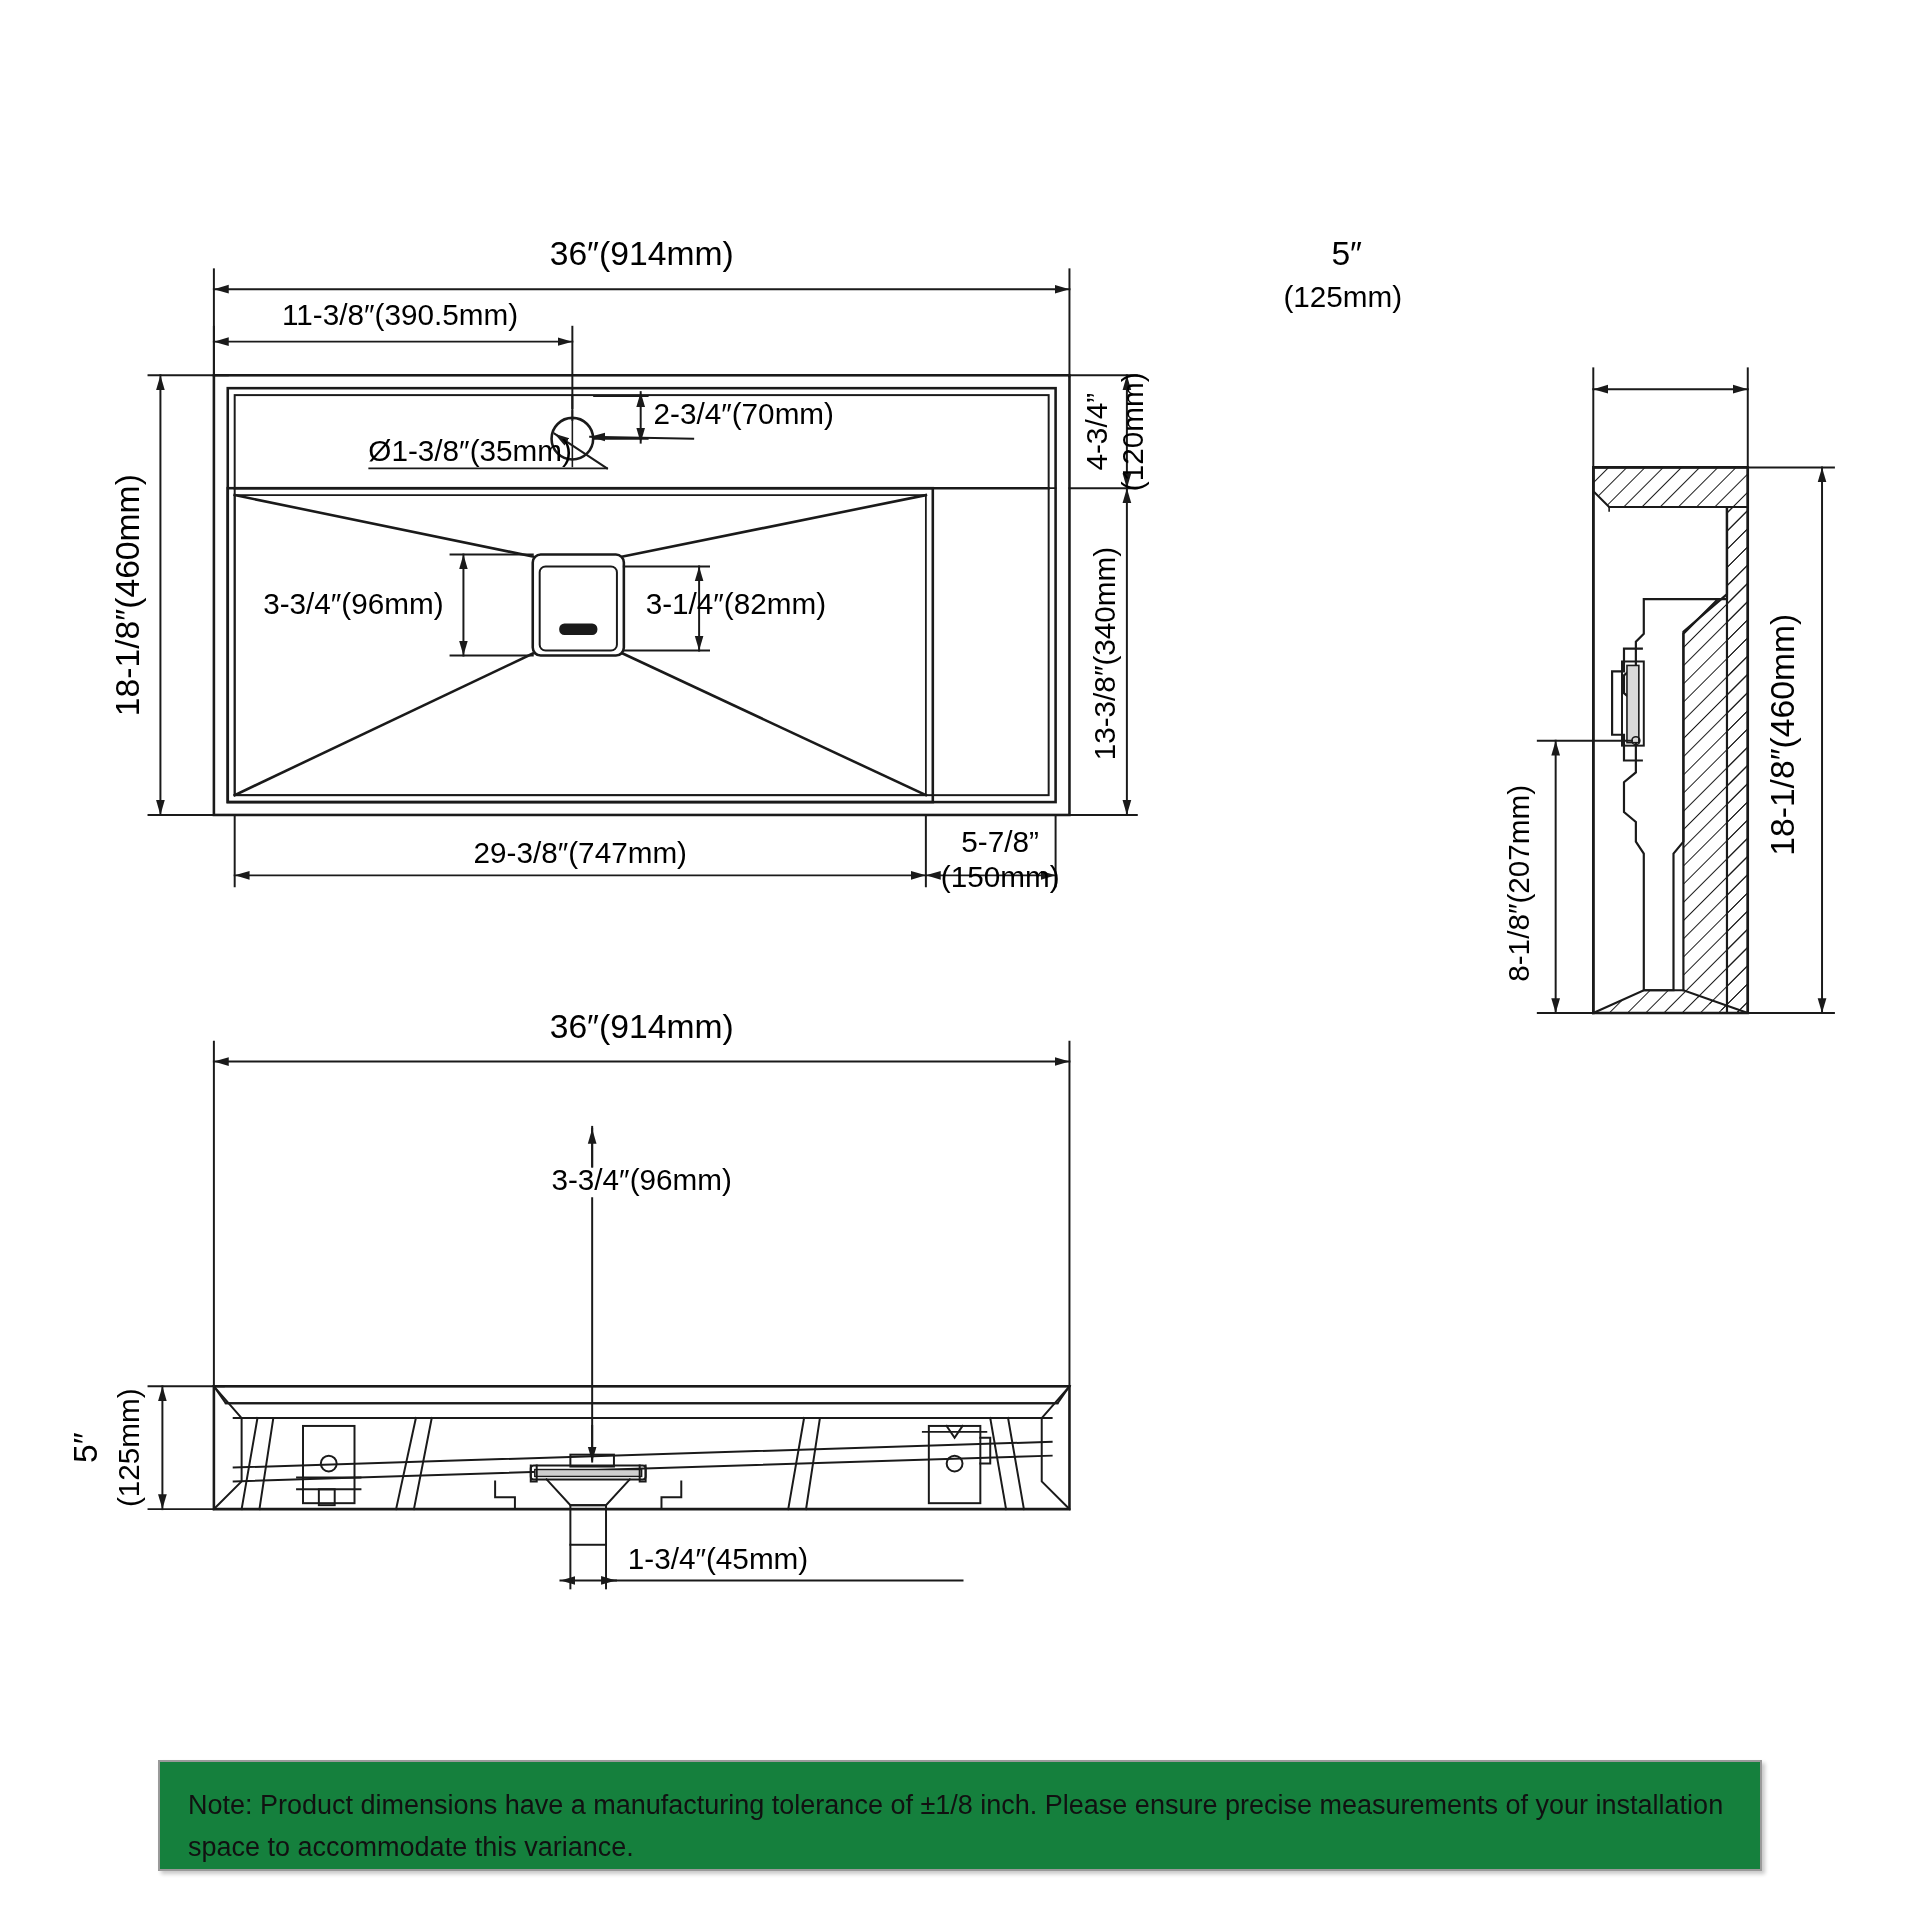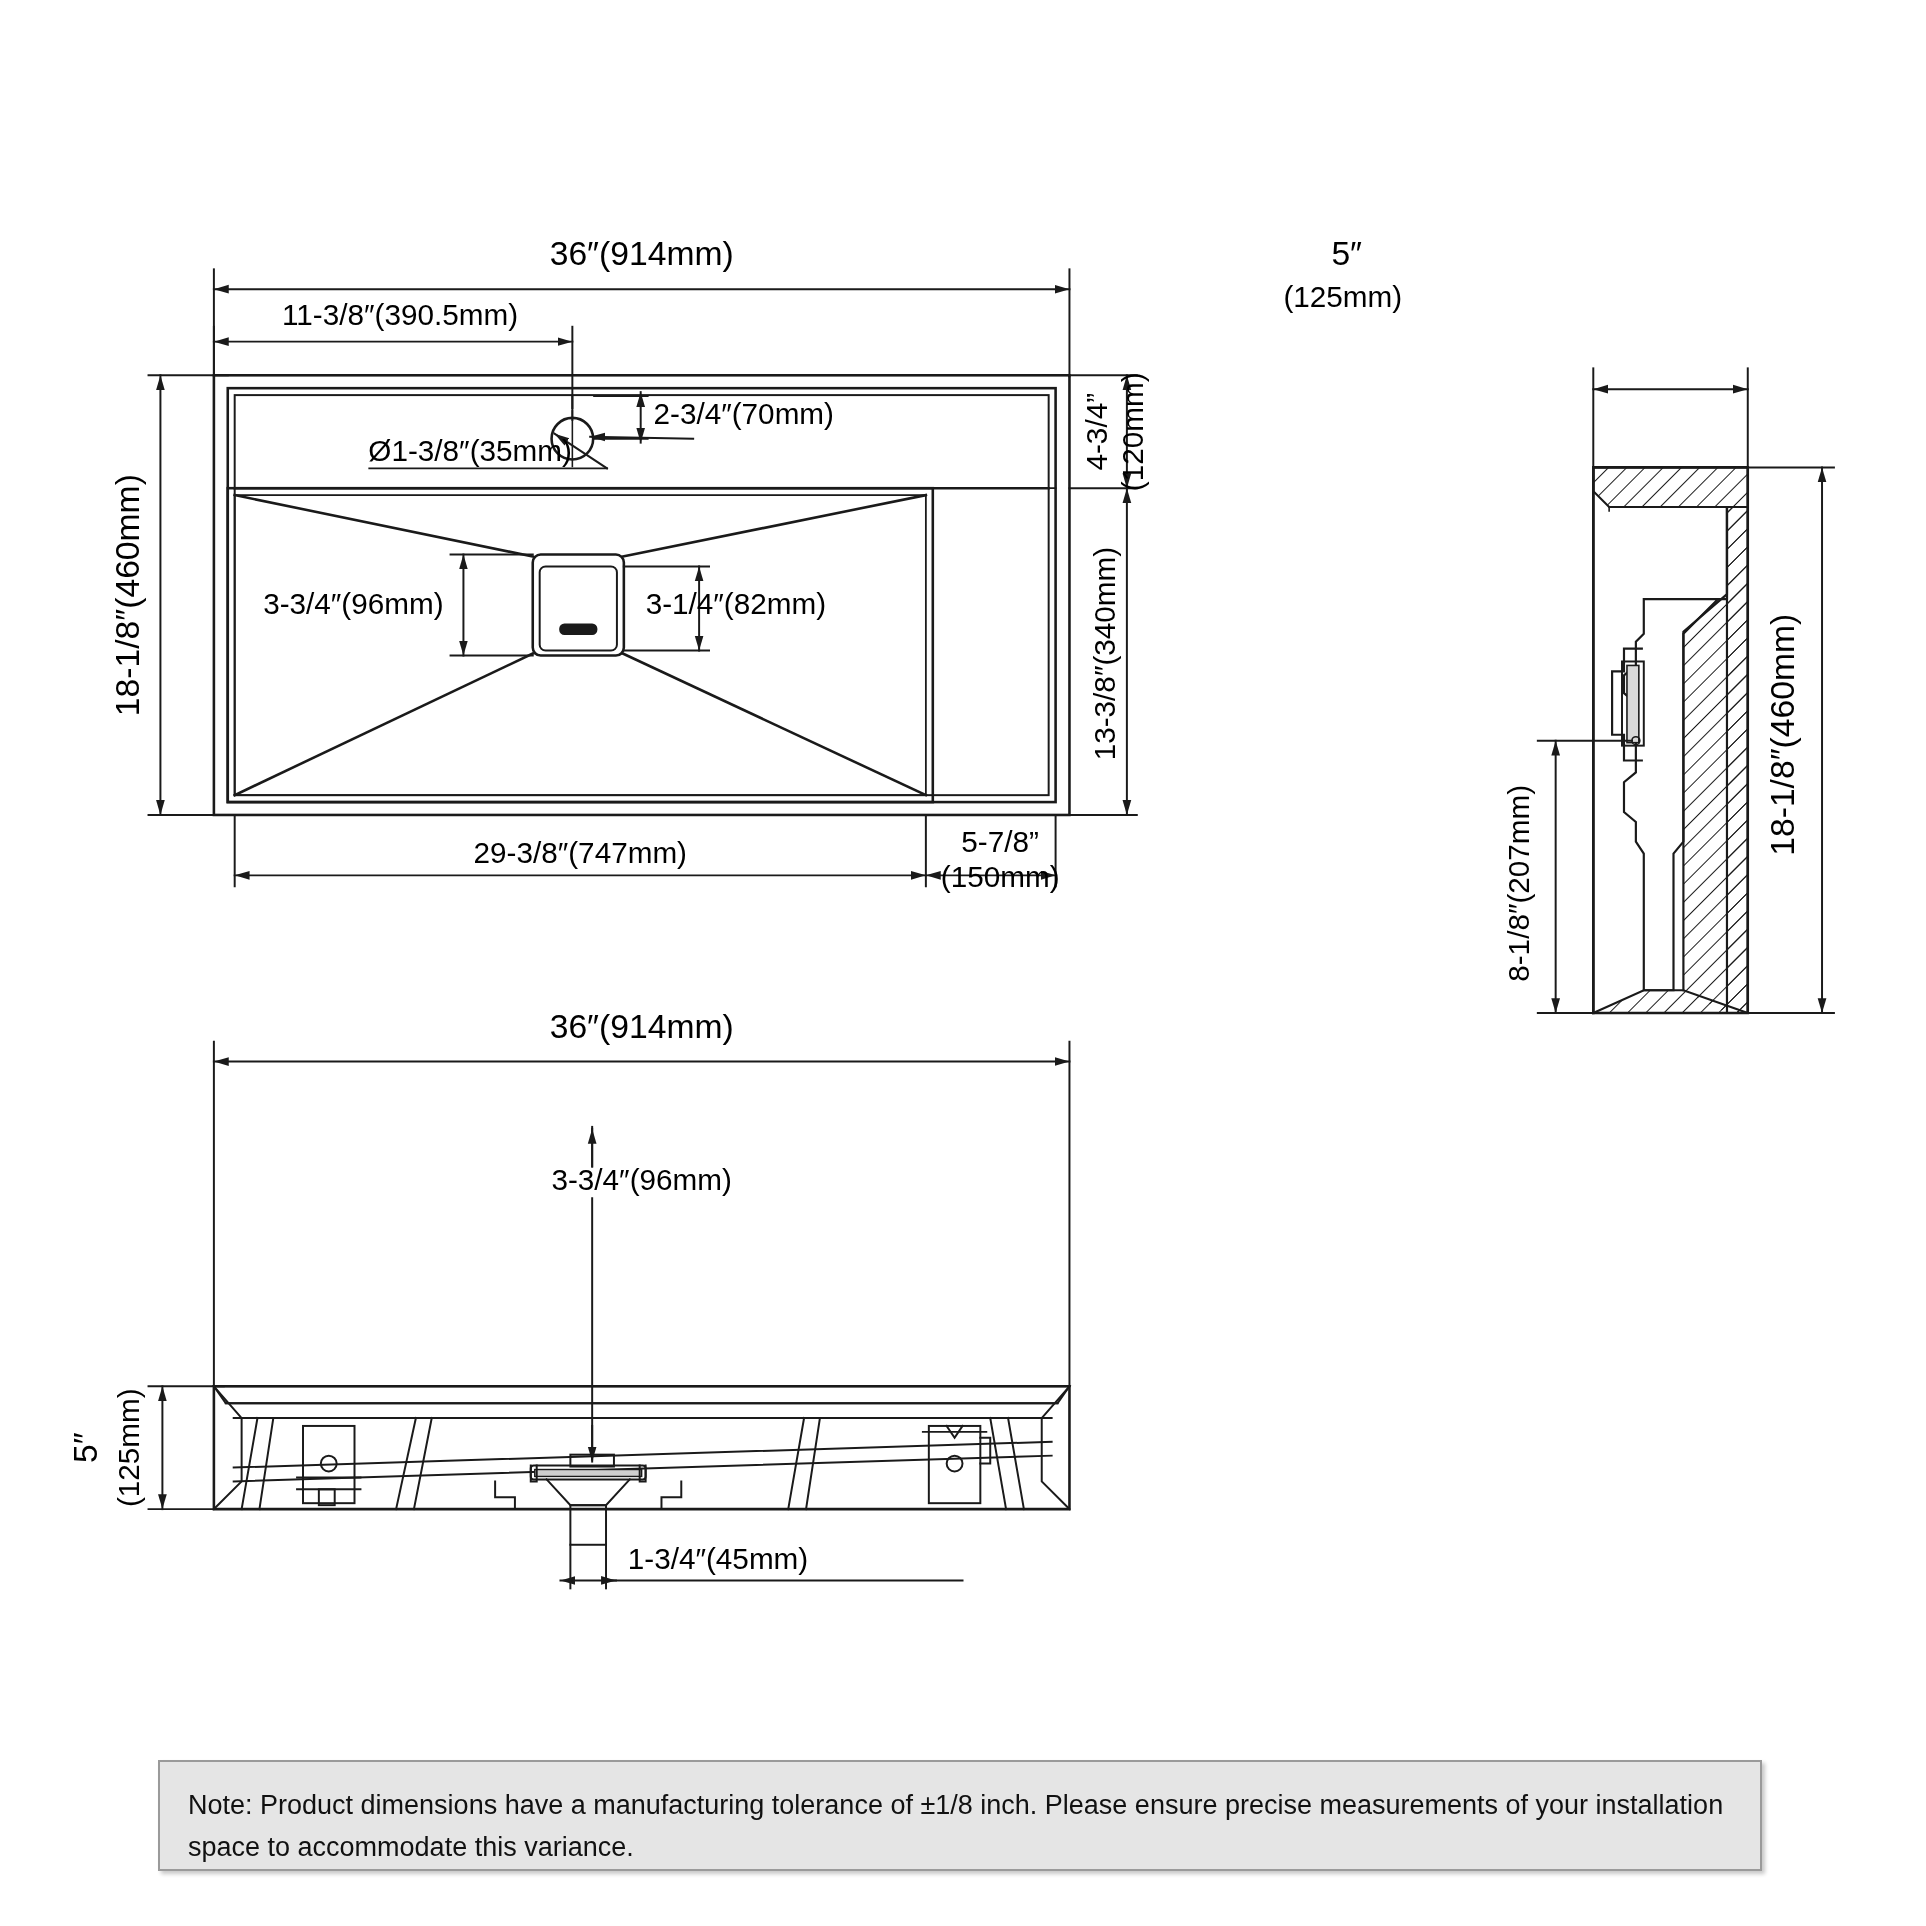--- a/index.html
+++ b/index.html
@@ -27,21 +27,21 @@
     left: 0; top: 0;
     width: 1927px;
     height: 1927px;
   }
   .note-box {
     position: absolute;
     left: 158px;
     top: 1760px;
     width: 1604px;
     height: 111px;
-    background: #e5e5e5;
+    background: #15803d;
     border: 2px solid #9a9a9a;
     box-shadow: 3px 3px 4px rgba(0,0,0,0.22);
     box-sizing: border-box;
     padding: 22px 28px 0 28px;
   }
   .note-text {
     font-family: "Liberation Sans", sans-serif;
     font-size: 27px;
     line-height: 42px;
     color: #111111;

